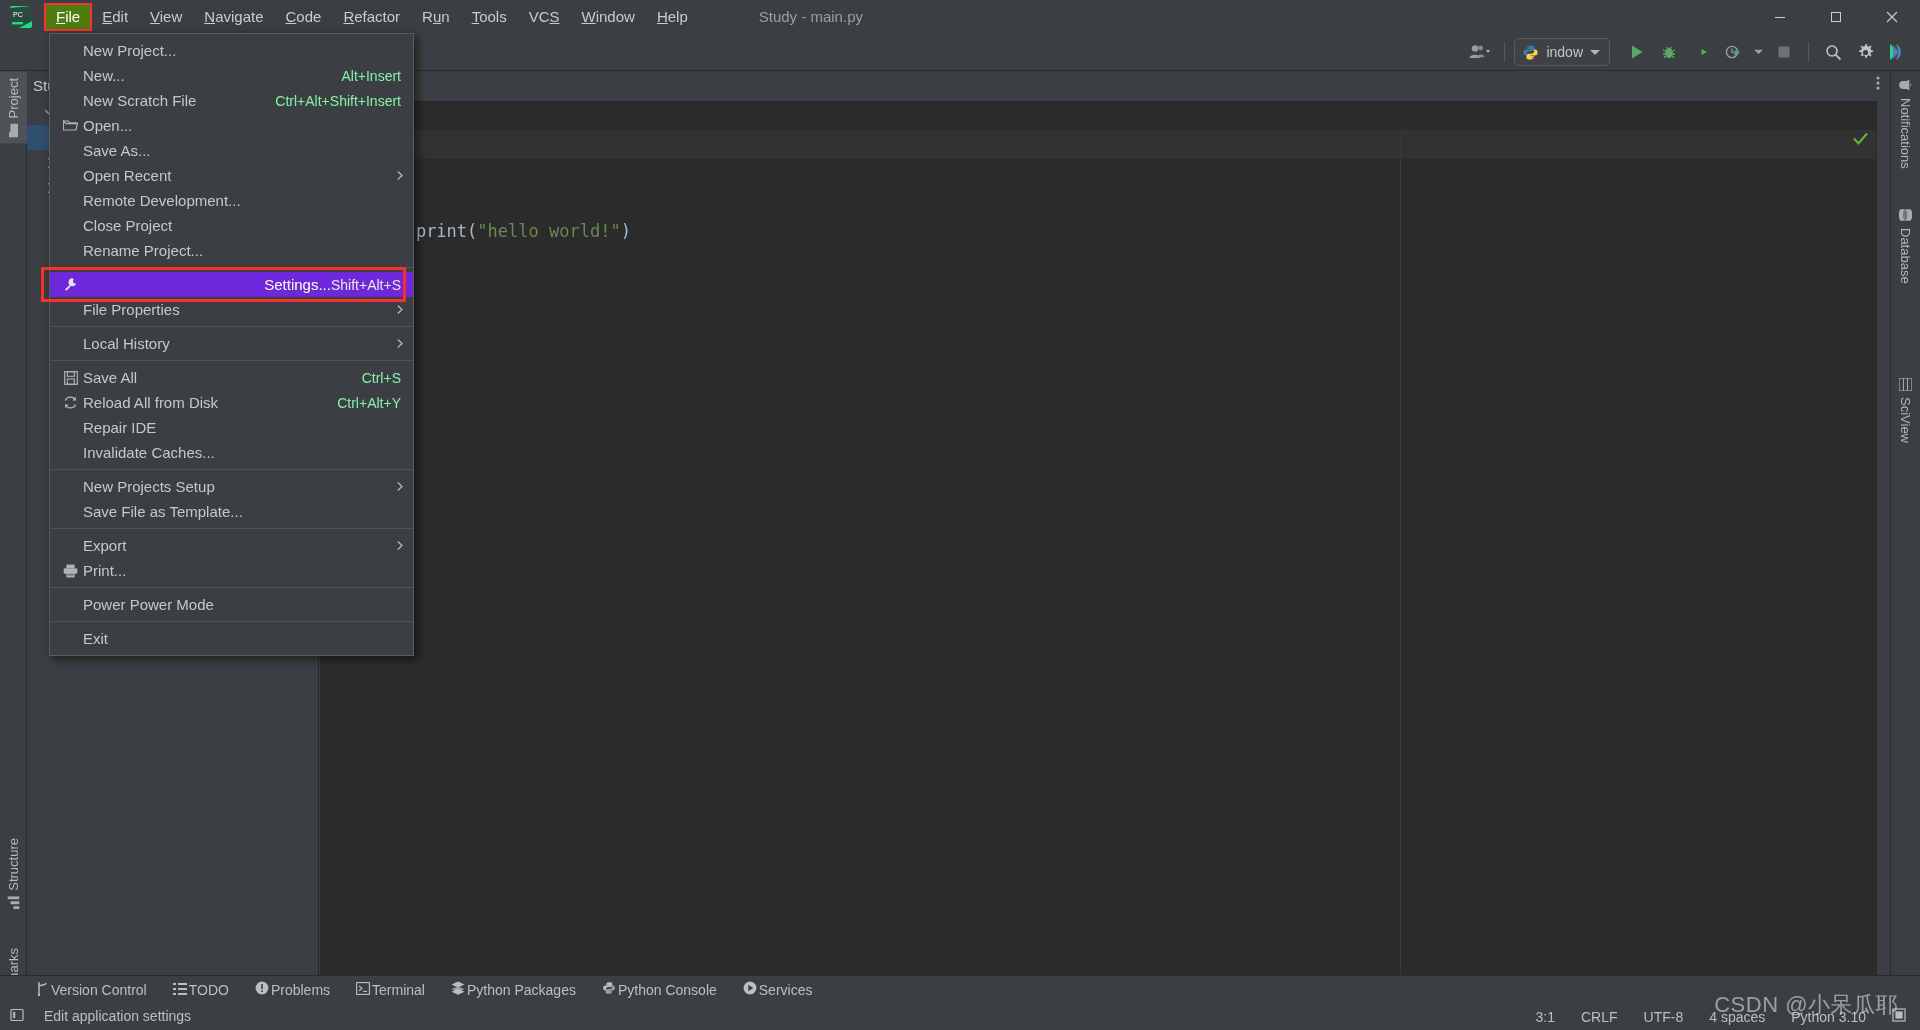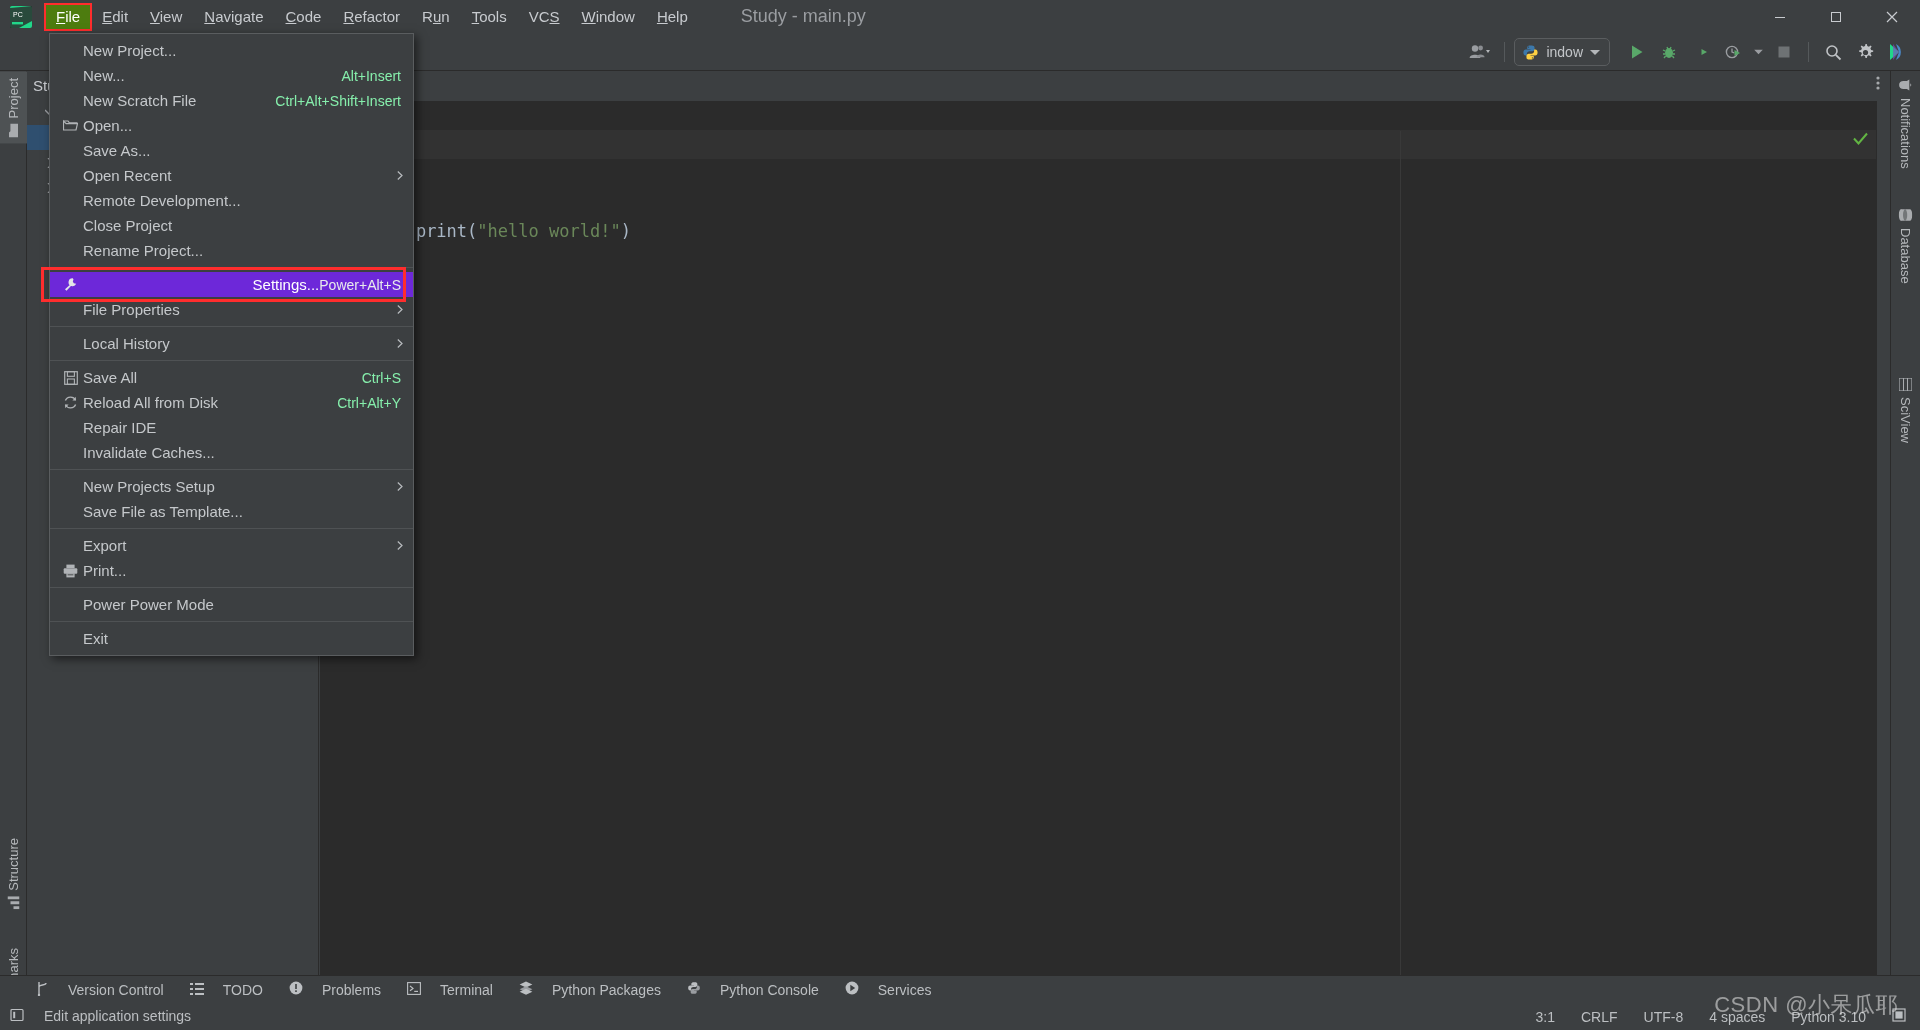--- a/index.html
+++ b/index.html
@@ -24,21 +24,21 @@
   .menu-item {
     font-size:15px; color:#c8cbcf; padding:3px 11px; height:26px;
     display:flex; align-items:center; cursor:default; white-space:nowrap;
   }
   .menu-item u { text-decoration:underline; }
   .menu-item.active { background:#4d7c0f; color:#ffffff; }
   .menu-item.highlight-box {
     outline:2px solid #ff2d2d; outline-offset:-1px;
   }
   .win-title {
-    margin-left:42px; font-size:18px; color:#9a9da1; white-space:nowrap;
+    margin-left:60px; font-size:15px; color:#9a9da1; white-space:nowrap;
   }
   .win-buttons { position:absolute; right:0; top:0; height:33px; display:flex; }
   .win-btn { width:56px; height:33px; display:flex; align-items:center; justify-content:center; color:#c8cbcf; }
 
   
   .navbar {
     position:absolute; left:0; top:33px; width:1920px; height:38px;
     background:#3c3f41; border-bottom:1px solid #2b2b2b;
   }
   .toolbar-right {
@@ -116,21 +116,21 @@
     display:flex; align-items:center; gap:6px; padding:7px 0; white-space:nowrap;
   }
   .rtab .vicon { transform:rotate(-90deg); display:flex; }
 
   
   .bottom-tabs {
     position:absolute; left:0; bottom:27px; width:1920px; height:28px;
     background:#3c3f41; border-top:1px solid #2b2b2b;
     display:flex; align-items:center; padding-left:36px; gap:26px;
   }
-  .btab { display:flex; align-items:center; gap:19px; font-size:14px; color:#bcbfc2; white-space:nowrap; }
+  .btab { display:flex; align-items:center; gap:2px; font-size:14px; color:#bcbfc2; white-space:nowrap; }
 
   .statusbar {
     position:absolute; left:0; bottom:0; width:1920px; height:27px;
     background:#3c3f41; display:flex; align-items:center;
     font-size:14px; color:#bcbfc2;
   }
   .sb-left { display:flex; align-items:flex-start; gap:20px; padding-left:10px; }
   .sb-right { position:absolute; right:14px; display:flex; align-items:center; gap:26px; }
 
   
@@ -618,21 +618,21 @@
     <div class="msep"></div>
 
     <div class="mrow sel">
       <span class="hl-red"></span>
       <span class="micon">
         <svg width="15" height="15" viewBox="0 0 15 15">
             <path d="M9.8 1.2 a4 4 0 1 0 3.4 5.6 l-2.4-.6 -1-1.8 .7-1.9 z M8.4 6.6 L2 12.3 L3.5 13.8 L9.3 7.6 Z" fill="#e3e5e7"></path>
           </svg>
       </span>
       <span class="mlabel">Settings...</span>
-      <span class="mshort">Power+Alt+S</span>
+      <span class="mshort">Shift+Alt+S</span>
     </div>
     <div class="mrow">
       <span class="micon"></span>
       <span class="mlabel">File Properties</span>
       <span class="marrow">
         <svg width="6" height="9" viewBox="0 0 6 9">
             <path d="M0.8 0.5 L5 4.5 L0.8 8.5" fill="none" stroke="#b8bbbe" stroke-width="1.2"></path>
           </svg>
       </span>
     </div>

